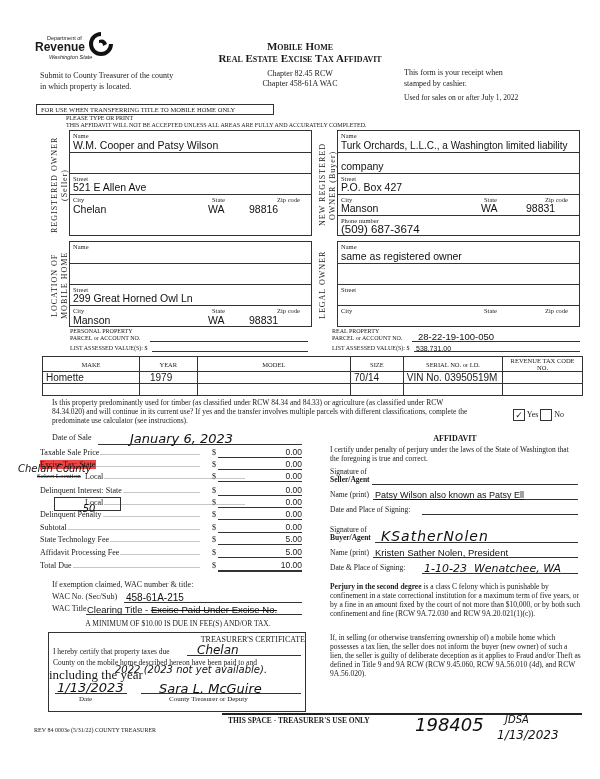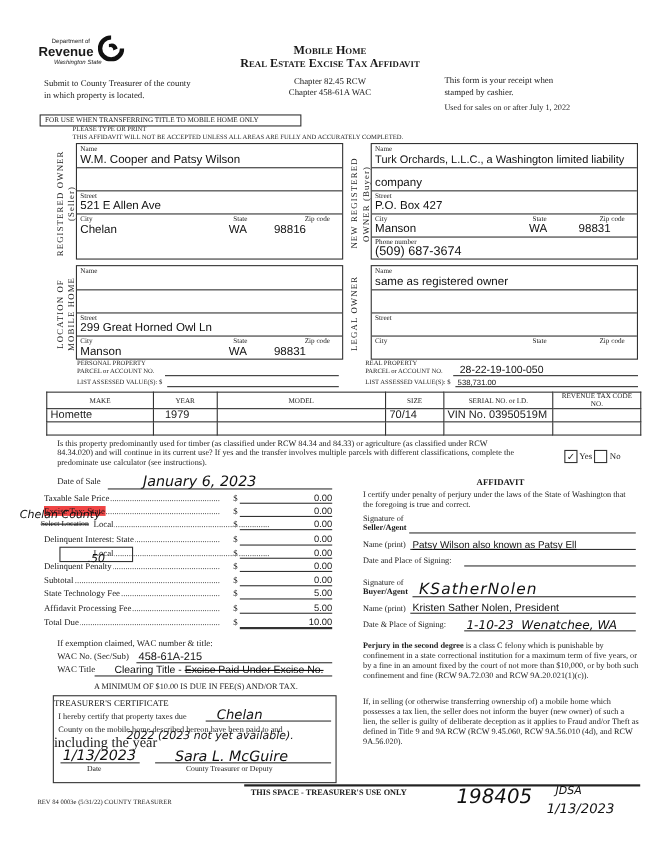--- a/index.html
+++ b/index.html
@@ -276,29 +276,29 @@
   <span class="hand" style="font-size:10px;line-height:12px;">.50</span>
 </div>
 
 <div class="abs serif" style="left:52px;top:580px;font-size:8px;">If exemption claimed, WAC number &amp; title:</div>
 <div class="abs serif" style="left:52px;top:592px;font-size:8px;">WAC No. (Sec/Sub)</div>
 <div class="line" style="left:124px;top:602px;width:178px;">
     <span class="val" style="position:absolute;bottom:-1px;left:2px;font-size:10px;">458-61A-215</span>
   </div>
 <div class="abs serif" style="left:52px;top:604px;font-size:8px;">WAC Title</div>
 <div class="line" style="left:86px;top:614px;width:216px;">
-  <span class="val" style="position:absolute;bottom:-1px;left:18px;font-size:9.5px;white-space:nowrap;">
+  <span class="val" style="position:absolute;bottom:-1px;left:1px;font-size:9.5px;white-space:nowrap;">
     <span>Clearing Title -</span>
     <span style="text-decoration:line-through;">Excise Paid Under Excise No.</span>
   </span>
 </div>
 <div class="abs serif" style="left:52px;top:619px;width:252px;text-align:center;font-size:7.5px;">A MINIMUM OF $10.00 IS DUE IN FEE(S) AND/OR TAX.</div>
 
 <div class="box" style="left:48px;top:632px;width:258px;height:80px;">
-  <div class="serif" style="text-align:left;font-size:8px;margin-top:2px;">TREASURER'S CERTIFICATE</div>
+  <div class="serif" style="text-align:right;font-size:8px;margin-top:2px;">TREASURER'S CERTIFICATE</div>
   <div class="serif" style="position:absolute;left:4px;top:14px;font-size:7.5px;">
     <span>I hereby certify that property taxes due</span>
   </div>
   <div class="line" style="left:138px;top:22px;width:114px;">
       <span class="hand" style="position:absolute;bottom:-2px;left:10px;font-size:12px;">Chelan</span>
     </div>
   <div class="serif" style="position:absolute;left:4px;top:25px;font-size:7.5px;">County on the mobile home described hereon have been paid to and</div>
   <div class="serif" style="position:absolute;left:0;top:34px;font-size:13px;">including the year</div>
   <div class="hand" style="position:absolute;left:66px;top:31px;font-size:10px;white-space:nowrap;">2022 (2023 not yet available).</div>
   <div class="line" style="left:6px;top:60px;width:72px;">

